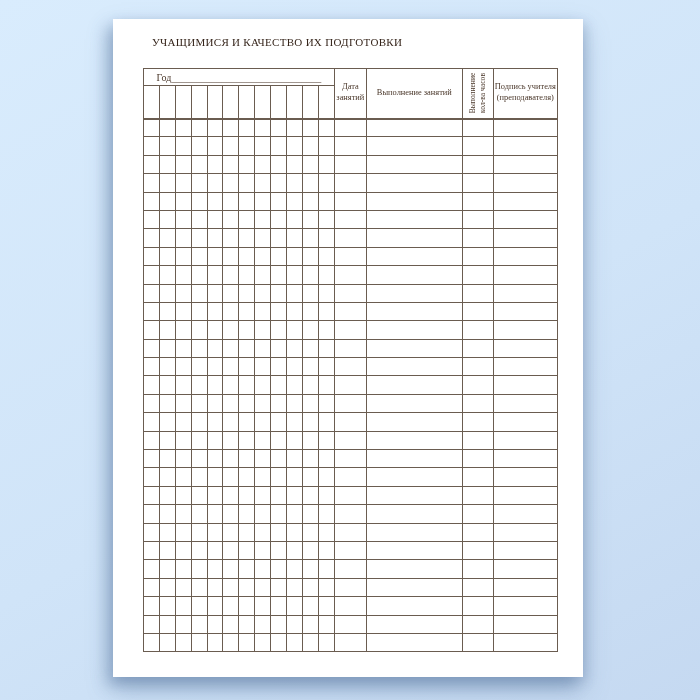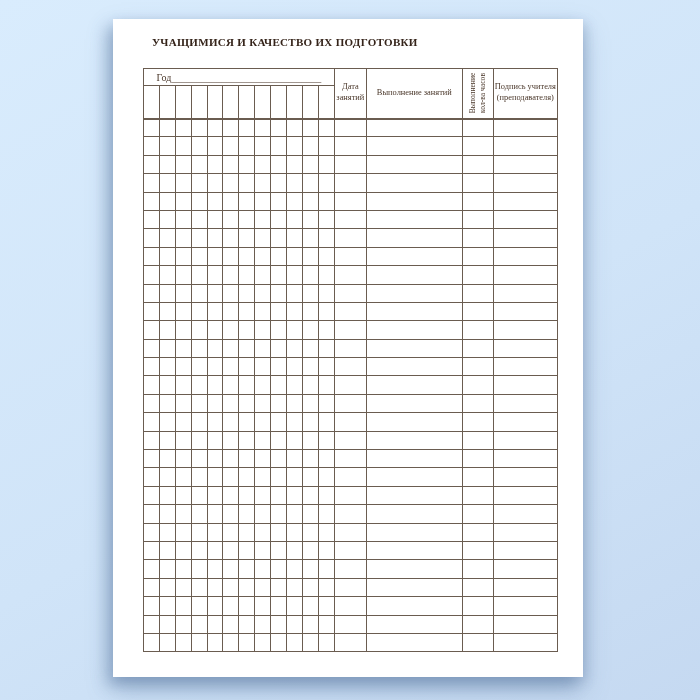--- a/index.html
+++ b/index.html
@@ -21,21 +21,21 @@
   .page{
     position:absolute;
     left:113px;top:19px;width:470px;height:658px;
     background:var(--page);
     box-shadow:-6px 8px 14px rgba(96,126,166,.45), 0 12px 24px rgba(96,126,166,.38), 4px 4px 10px rgba(120,145,180,.25);
   }
   .title{
     position:absolute;
     left:39px;top:17px;
     font-size:11px;
-    font-weight:bold;
+    font-weight:normal;
     letter-spacing:.3px;
     color:var(--title);
     white-space:nowrap;
   }
   table.journal-table{
     position:absolute;
     left:30px;top:49px;
     width:414px;
     border-collapse:collapse;
     table-layout:fixed;

